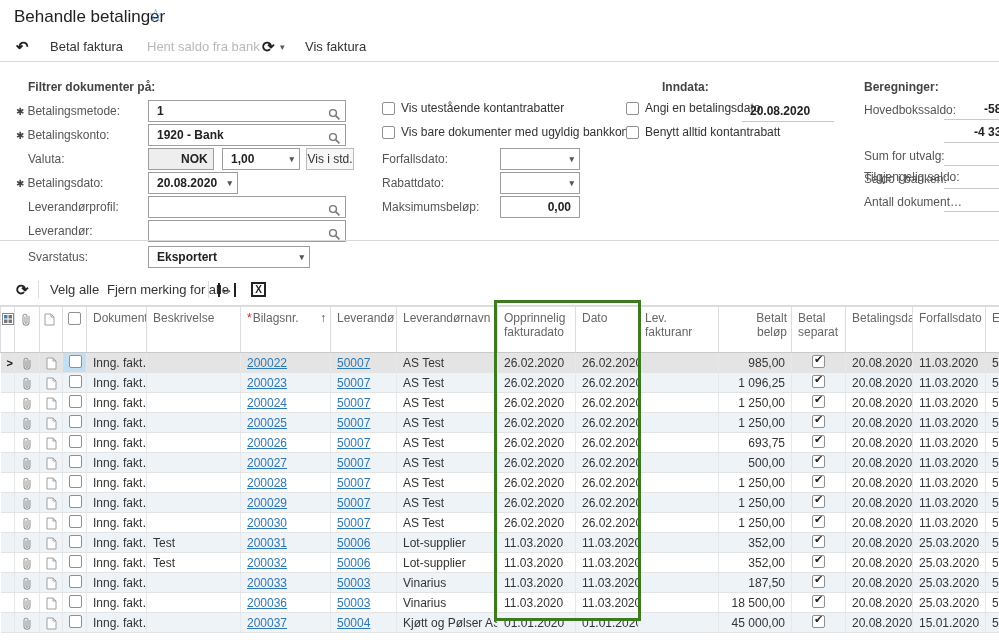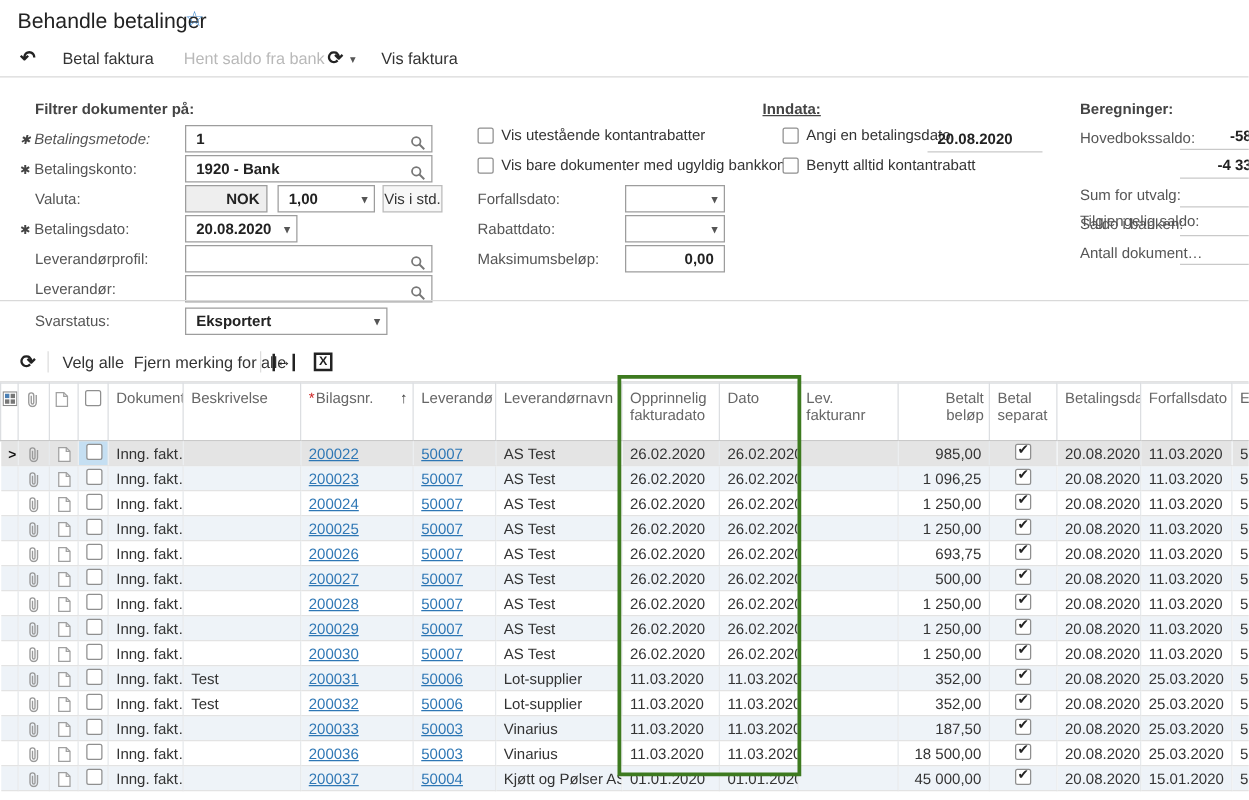--- a/index.html
+++ b/index.html
@@ -83,21 +83,21 @@
   <span class="tbtn" id="betal-btn">Betal faktura</span>
   <span class="tbtn disabled" id="hent-btn">Hent saldo fra bank</span>
   <span class="tbtn" id="refresh-btn">⟳</span>
   <span class="tbtn" id="refresh-caret">▾</span>
   <span class="tbtn" id="visfaktura-btn">Vis faktura</span>
 </div>
 
 <div class="abs" id="filter-panel">
   <div class="fheading" style="left:28px; top:18px;">Filtrer dokumenter på:</div>
 
-  <div class="flabel" style="left:16px; top:42px;font-style:italic;"><span class="req">✱</span><span>Betalingsmetode:</span></div>
+  <div class="flabel" style="left:16px; top:42px;"><span class="req">✱</span><span>Betalingsmetode:</span></div>
   <div class="field" style="left:148px; top:38px; width:198px;"><span>1</span><span class="mag"><svg width="13" height="13" viewBox="0 0 13 13">
           <circle cx="5" cy="5" r="3.4" fill="none" stroke="#777" stroke-width="1.4"></circle>
           <line x1="7.6" y1="7.6" x2="11.4" y2="11.4" stroke="#777" stroke-width="1.6"></line>
         </svg></span></div>
 
   <div class="flabel" style="left:16px; top:66px;"><span class="req">✱</span><span>Betalingskonto:</span></div>
   <div class="field" style="left:148px; top:62px; width:198px;"><span>1920 - Bank</span><span class="mag"><svg width="13" height="13" viewBox="0 0 13 13">
           <circle cx="5" cy="5" r="3.4" fill="none" stroke="#777" stroke-width="1.4"></circle>
           <line x1="7.6" y1="7.6" x2="11.4" y2="11.4" stroke="#777" stroke-width="1.6"></line>
         </svg></span></div>
@@ -130,21 +130,21 @@
       <span class="cb"></span>
       <span>Vis bare dokumenter med ugyldig bankkonto</span>
     </div>
   <div class="flabel" style="left:382px; top:90px;">Forfallsdato:</div>
   <div class="drop" style="left:500px; top:86px; width:80px;"><span></span><span class="caret">▾</span></div>
   <div class="flabel" style="left:382px; top:114px;">Rabattdato:</div>
   <div class="drop" style="left:500px; top:110px; width:80px;"><span></span><span class="caret">▾</span></div>
   <div class="flabel" style="left:382px; top:138px;">Maksimumsbeløp:</div>
   <div class="field noicon" style="left:500px; top:134px; width:80px; text-align:right;">0,00</div>
 
-  <div class="fheading" style="left:610px; top:18px;text-decoration:underline;">Inndata:</div>
+  <div class="fheading" style="left:662px; top:18px;">Inndata:</div>
   <div class="cbrow" style="left:626px; top:39px;">
       <span class="cb"></span>
       <span>Angi en betalingsdato</span>
     </div>
   <div class="ulfield" style="left:742px; top:40px; width:92px; padding-left:8px;">20.08.2020</div>
   <div class="cbrow" style="left:626px; top:63px;">
       <span class="cb"></span>
       <span>Benytt alltid kontantrabatt</span>
     </div>
 

